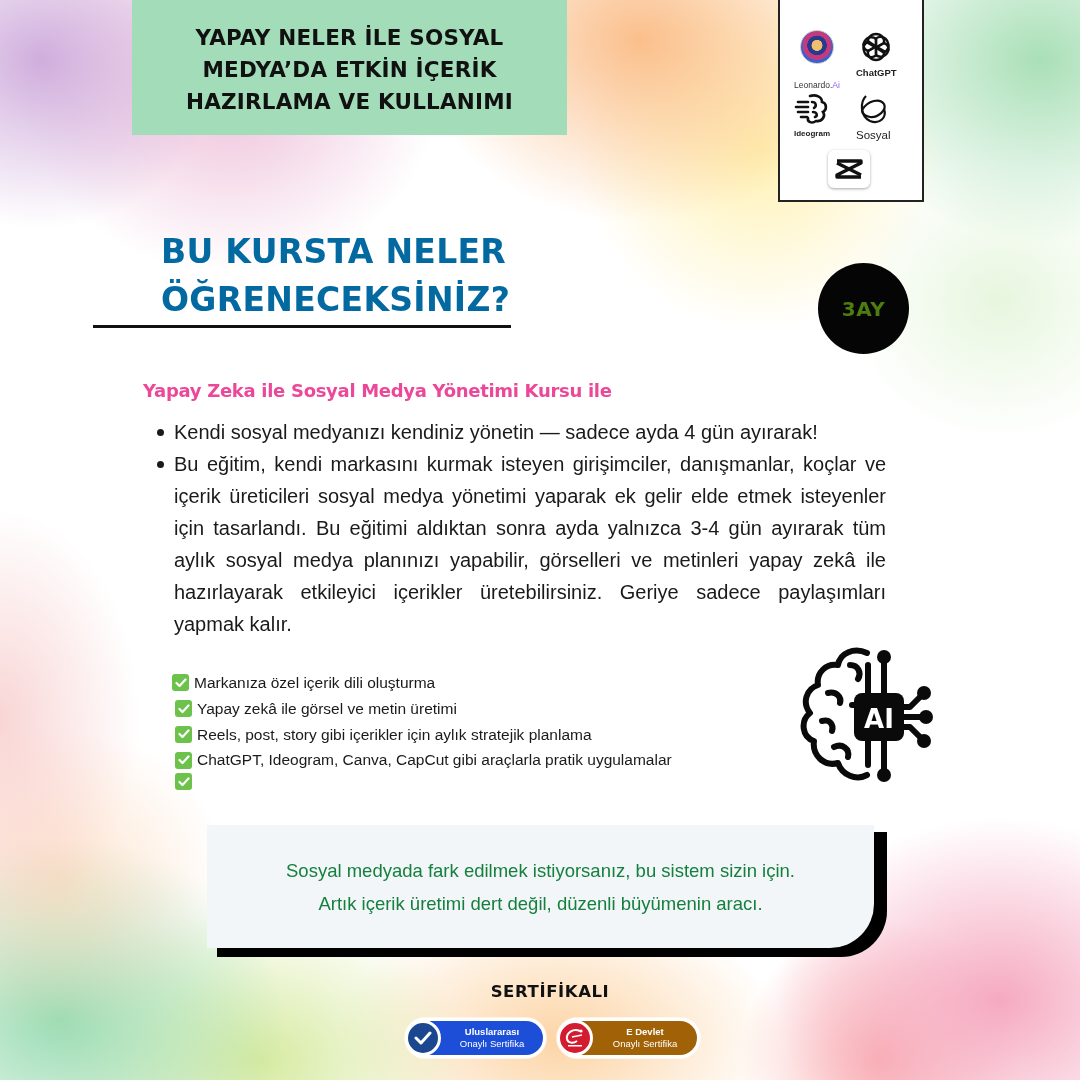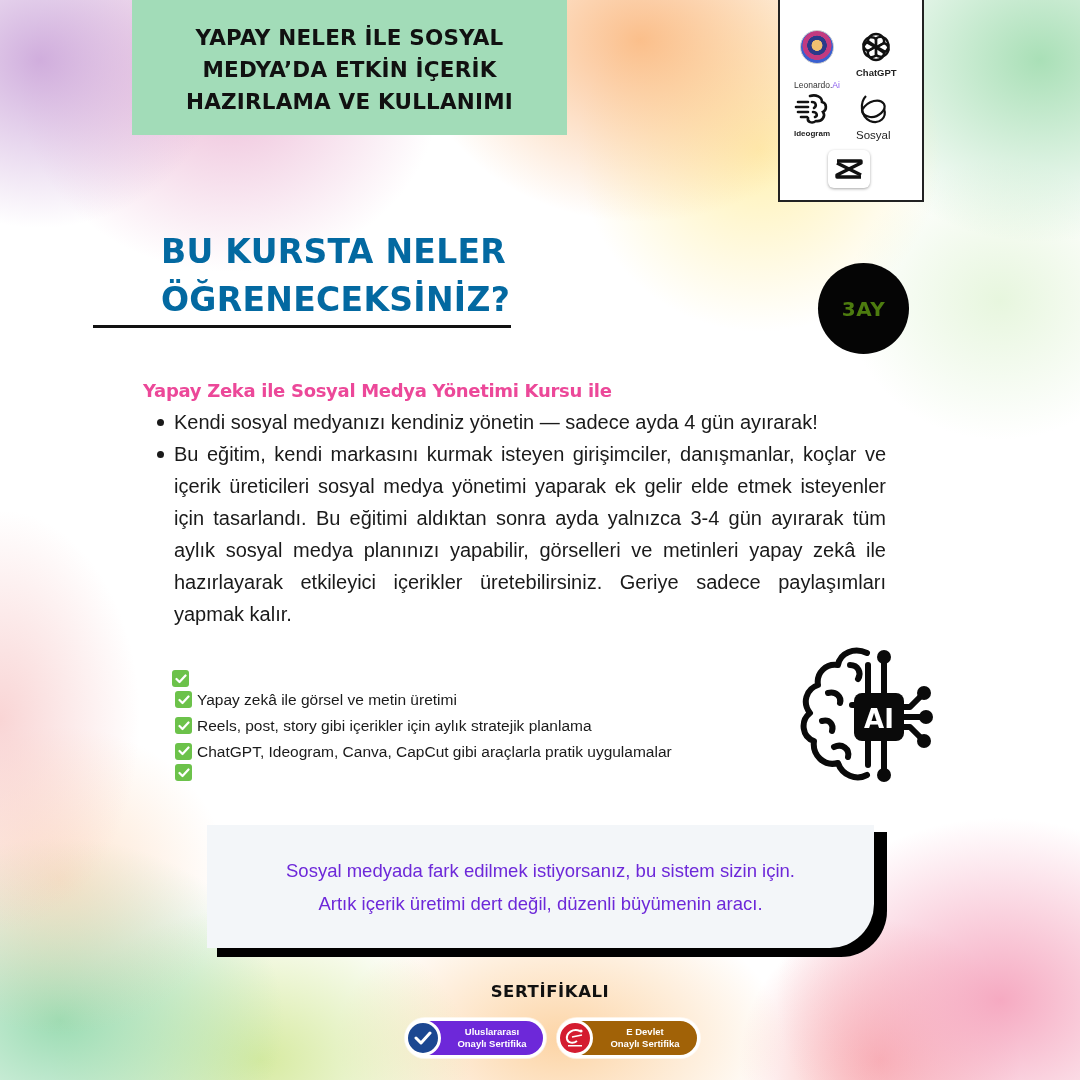--- a/index.html
+++ b/index.html
@@ -100,21 +100,21 @@
 
     
     .intro {
       left: 143px; top: 378px; width: 743px;
     }
     .intro-title {
       font-weight: bold; font-size: 18px; line-height: 26px; color: #ec4899;
       font-family: "DejaVu Sans", sans-serif;
       letter-spacing: -0.3px;
     }
-    .bullets { list-style: none; margin-top: 2px; }
+    .bullets { list-style: none; margin-top: 12px; }
     .bullets li {
       position: relative;
       padding-left: 31px;
       font-size: 20px; line-height: 32px; color: #1a1a1a;
       text-align: justify; text-align-last: left;
     }
     .bullets li .dot {
       position: absolute; left: 14px; top: 13px;
       width: 7px; height: 7px; border-radius: 50%; background: #1a1a1a;
     }
@@ -141,50 +141,50 @@
       left: 217px; top: 832px; width: 670px; height: 125px;
       background: #000; border-radius: 0 0 46px 0;
     }
     .quote-box {
       left: 207px; top: 825px; width: 667px; height: 123px;
       background: #f3f6f9; border-radius: 0 0 44px 0;
       display: flex; align-items: center; justify-content: center;
       text-align: center;
     }
     .quote-box .qtext {
-      font-size: 18.5px; line-height: 33px; color: #6d28d9;
+      font-size: 18.5px; line-height: 33px; color: #15803d;
       white-space: pre-line;
       margin-left: 0;
     }
 
     
     .cert-title {
       left: 0; width: 1100px; top: 982px; text-align: center;
       font-weight: bold; font-size: 16.5px; letter-spacing: 0.6px; color: #111;
       font-family: "DejaVu Sans", sans-serif;
     }
     .badge {
       height: 40px; border-radius: 20px; border: 3px solid #fff;
       display: flex; align-items: center;
       box-shadow: 0 0 0 1px rgba(255,255,255,0.6);
     }
-    .badge.intl { left: 405px; top: 1018px; width: 141px; background: #6d28d9; }
+    .badge.intl { left: 405px; top: 1018px; width: 141px; background: #1d4ed8; }
     .badge.edev { left: 557px; top: 1018px; width: 143px; background: #a16207; }
     .badge .bicon {
       width: 36px; height: 36px; border-radius: 50%; border: 3px solid #fff;
       margin-left: -3px; flex: 0 0 auto;
       display: flex; align-items: center; justify-content: center;
     }
     .badge.intl .bicon { background: #1b4791; }
     .badge.edev .bicon { background: #d41c30; }
     .badge .btext {
       flex: 1; text-align: center; color: #fff; line-height: 12px;
     }
     .badge .btext .b1 { font-weight: bold; font-size: 9.5px; display: block; }
-    .badge .btext .b2 { font-size: 9.5px; display: block; font-weight: bold; }
+    .badge .btext .b2 { font-size: 9.5px; display: block; }
   </style>
 </head>
 <body>
 
 <div class="bg"></div>
 
 <div class="layer title-box">
   <div class="title">YAPAY NELER İLE SOSYAL
 MEDYA’DA ETKİN İÇERİK
 HAZIRLAMA VE KULLANIMI</div>
@@ -265,20 +265,21 @@
   </ul>
 </div>
 
 <ul class="layer checklist">
   <li>
     <span class="checkbox">
         <svg width="12" height="10" viewBox="0 0 12 10">
           <path d="M1.5 5 L4.5 8 L10.5 1.5" fill="none" stroke="#fff" stroke-width="2.2" stroke-linecap="round" stroke-linejoin="round"></path>
         </svg>
       </span>
+    <span>Markanıza özel içerik dili oluşturma</span>
   </li>
   <li class="indent">
     <span class="checkbox">
         <svg width="12" height="10" viewBox="0 0 12 10">
           <path d="M1.5 5 L4.5 8 L10.5 1.5" fill="none" stroke="#fff" stroke-width="2.2" stroke-linecap="round" stroke-linejoin="round"></path>
         </svg>
       </span>
     <span>Yapay zekâ ile görsel ve metin üretimi</span>
   </li>
   <li class="indent">

